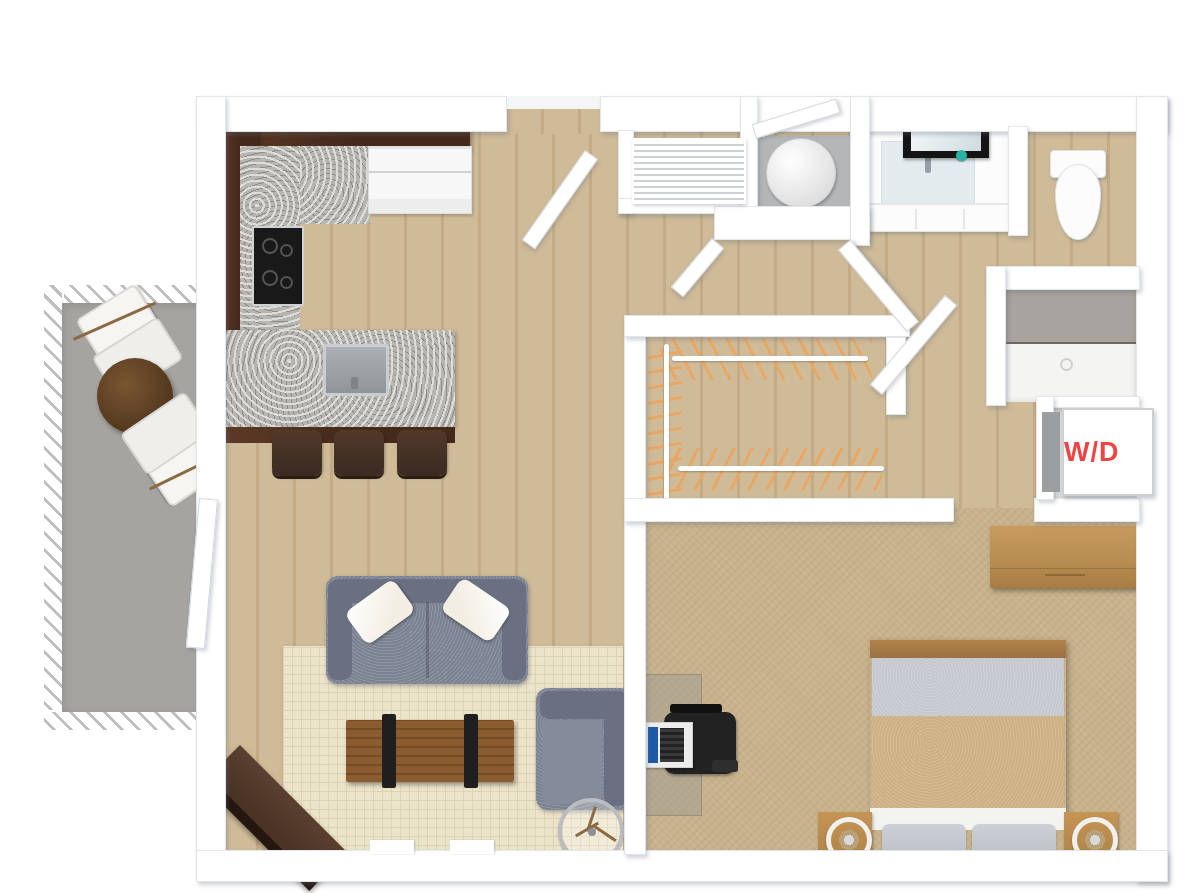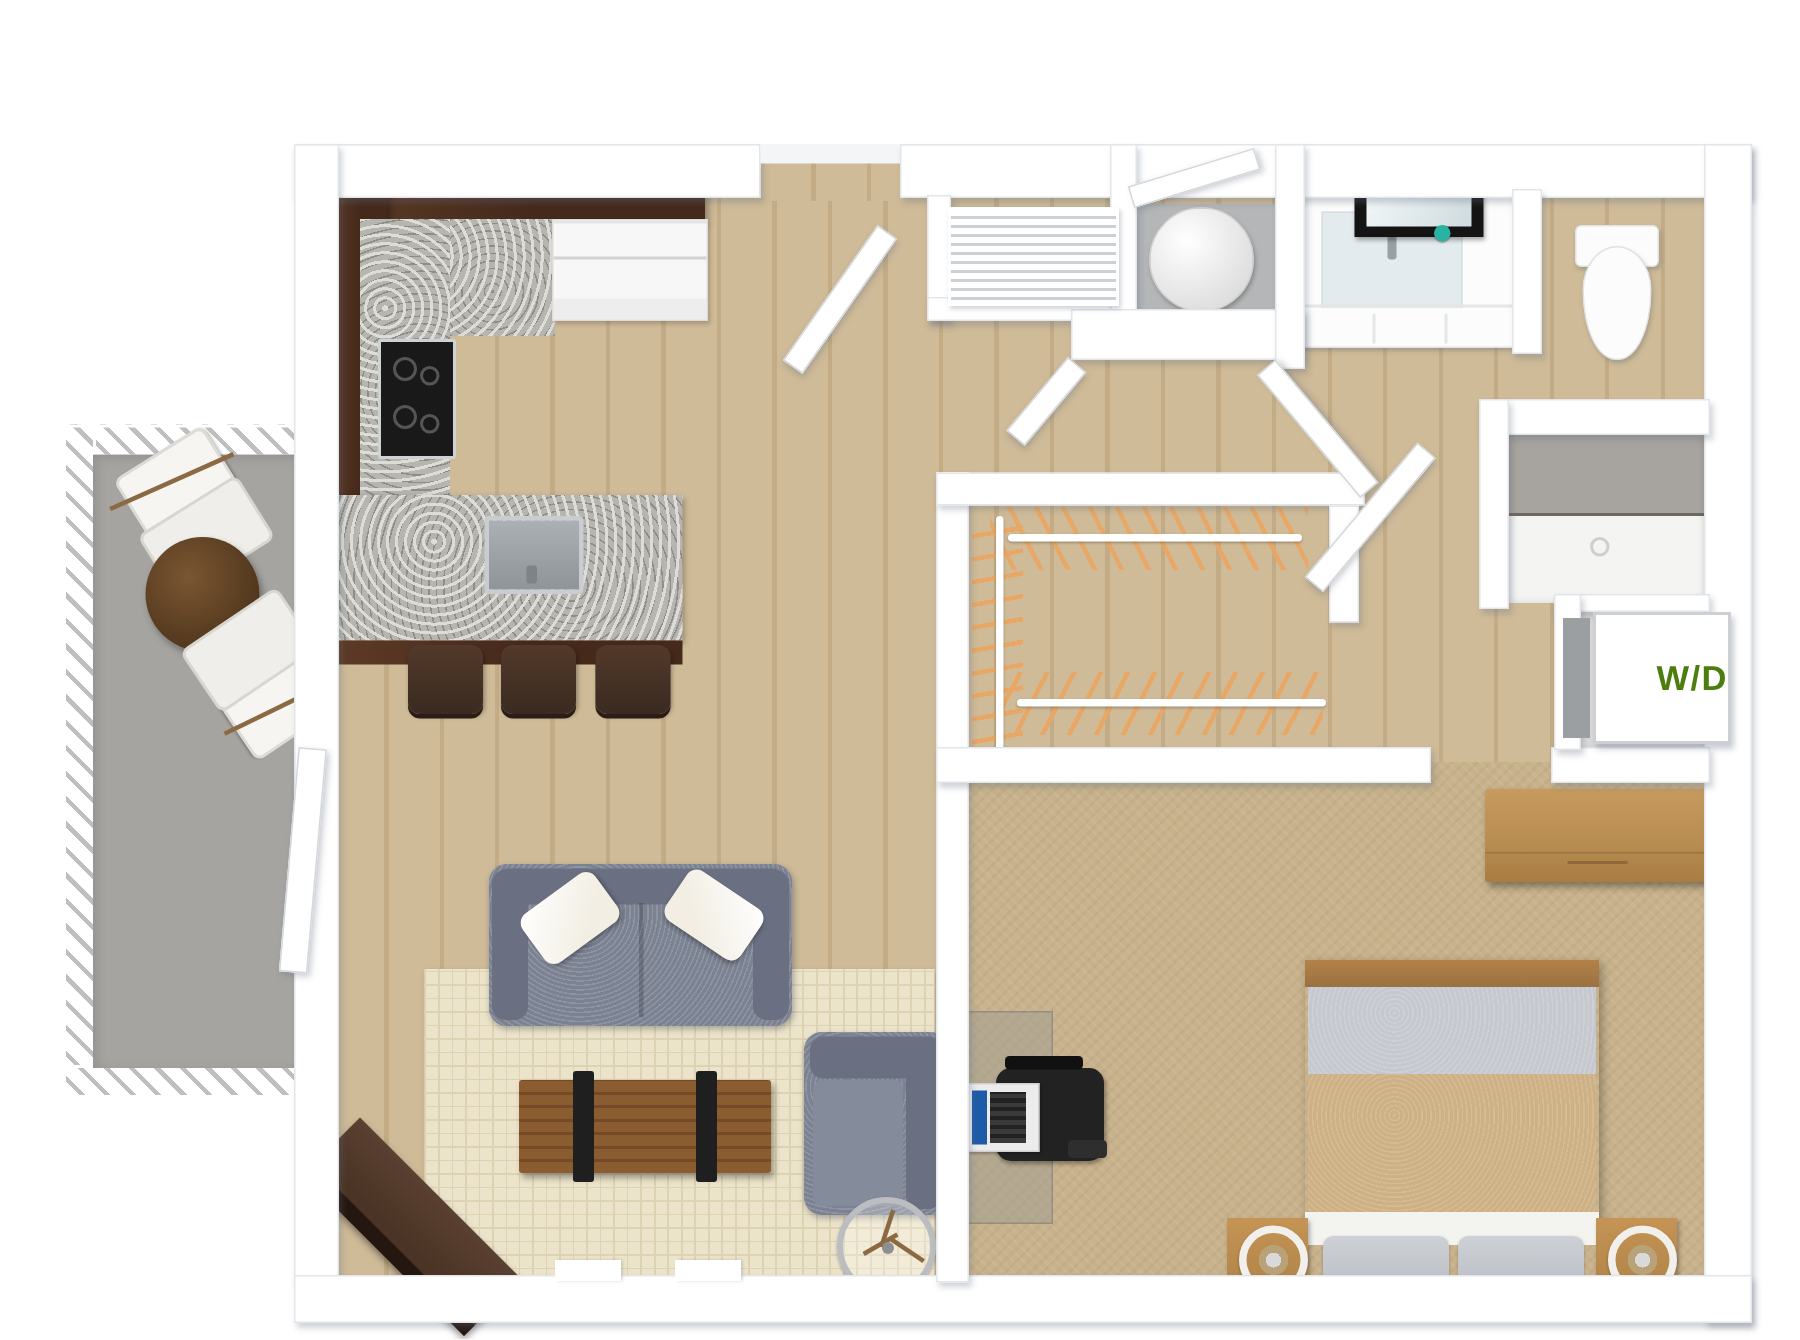--- a/index.html
+++ b/index.html
@@ -18,21 +18,21 @@
   .hangers{background:repeating-linear-gradient(63deg,transparent 0 13px,var(--hanger) 13px 16px);opacity:.95;}
   .hangersB{background:repeating-linear-gradient(117deg,transparent 0 13px,var(--hanger) 13px 16px);}
   .hangersL{background:repeating-linear-gradient(170deg,transparent 0 12px,var(--hanger) 12px 15px);}
   .rod{background:#fff;border-radius:3px;box-shadow:0 1px 2px rgba(0,0,0,.25);}
   .louver{background:repeating-linear-gradient(180deg,#ffffff 0 4px,var(--louverLine) 4px 6px);border:2px solid #fff;box-shadow:1px 2px 3px rgba(100,110,125,.3);}
   .porc{background:var(--porcelain);border:1px solid #e2e2e2;box-shadow:1px 2px 3px rgba(90,100,110,.35);}
   .sofaBody{background:var(--sofa);border-radius:12px;box-shadow:1px 2px 4px rgba(60,65,80,.4);}
   .tweed{background-image:repeating-radial-gradient(circle at 30% 30%,rgba(255,255,255,.14) 0 1px,transparent 1px 3px);}
   .woodGrainH{background:repeating-linear-gradient(0deg,var(--tableWood) 0 7px,var(--tableWoodDark) 7px 9px);}
   .lampRing{border:4px solid var(--lampMetal);border-radius:50%;background:rgba(255,255,255,.25);box-shadow:0 1px 2px rgba(0,0,0,.3);}
-  .wdText{display:flex;align-items:center;justify-content:flex-end;font-size:23px;font-weight:bold;color:#4d7c0f;letter-spacing:1px;}
+  .wdText{display:flex;align-items:center;justify-content:flex-start;font-size:27px;font-weight:bold;color:#ef4444;letter-spacing:1px;}
 </style>
 </head>
 <body>
 
 <div id="plan">
 
   <div class="abs railing" style="left:42px;top:283px;width:175px;height:22px;"></div>
   <div class="abs railing" style="left:42px;top:283px;width:22px;height:449px;"></div>
   <div class="abs railing" style="left:42px;top:710px;width:175px;height:22px;"></div>
   <div class="abs" style="left:62px;top:303px;width:160px;height:409px;background:var(--balconyFloor);box-shadow:inset 2px 2px 8px rgba(0,0,0,.12);"></div>

